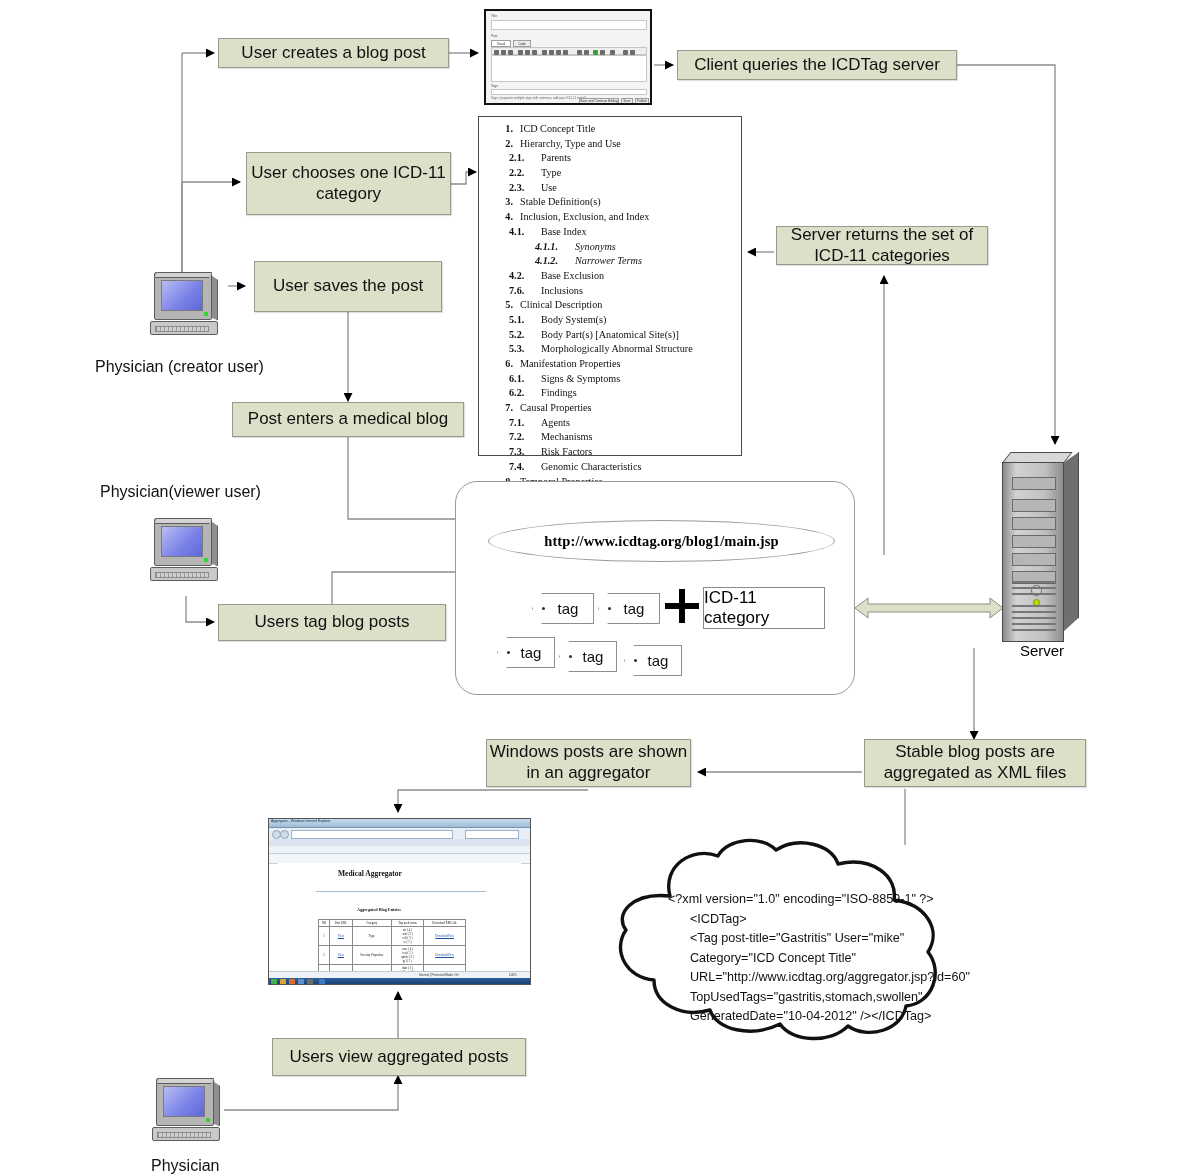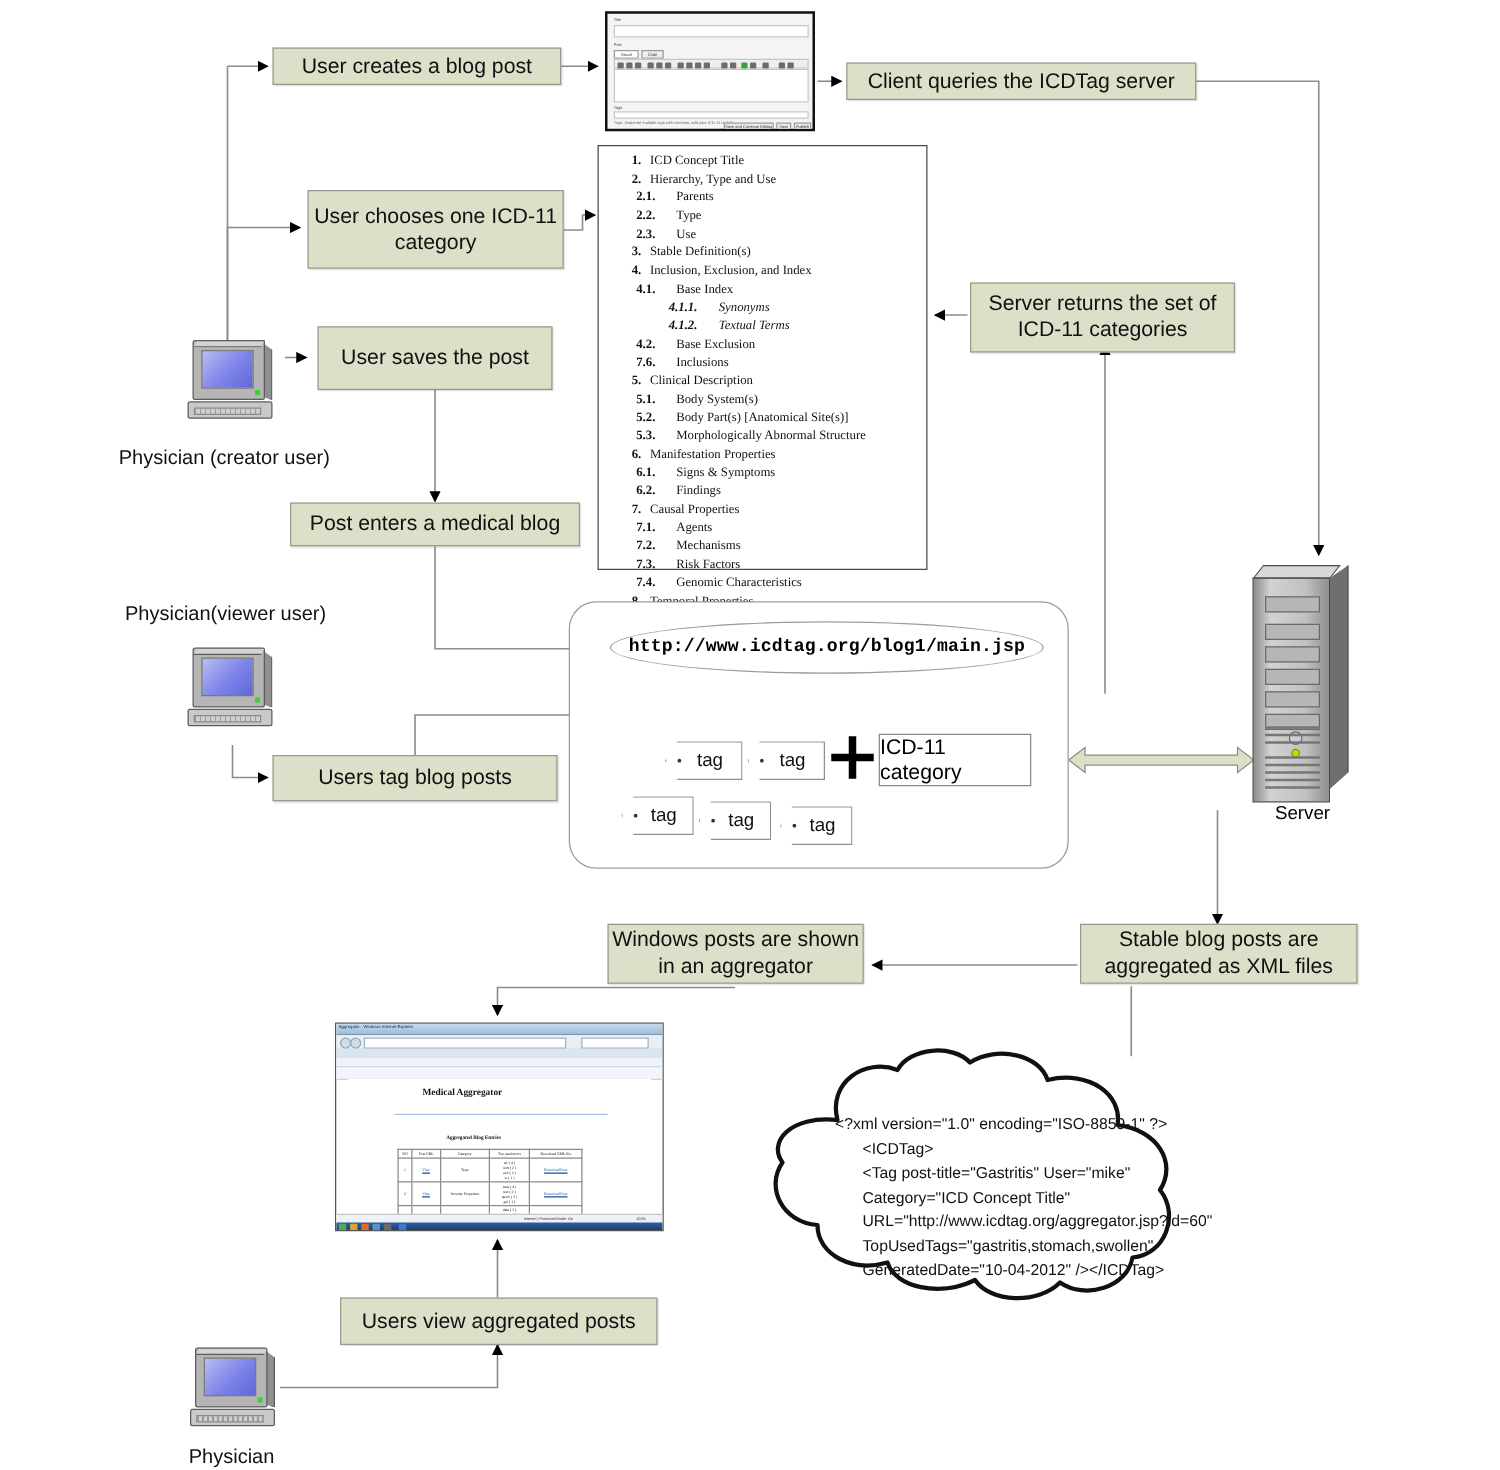--- a/index.html
+++ b/index.html
@@ -21,24 +21,24 @@
   .icd-txt{flex:1 1 auto;}
   .lvl1 .icd-num{width:30px;padding-right:7px;}
   .lvl2{padding-left:26px;}
   .lvl2 .icd-num{width:26px;padding-right:6px;text-align:left;}
   .lvl3{padding-left:52px;font-style:italic;}
   .lvl3 .icd-num{width:34px;padding-right:6px;text-align:left;}
 
   
   #blogbox{position:absolute;left:455px;top:481px;width:400px;height:214px;
            border:1px solid #9b9b9b;border-radius:22px;background:#fff;box-sizing:border-box;}
-  #urlellipse{position:absolute;left:488px;top:497px;width:345px;height:40px;
+  #urlellipse{position:absolute;left:488px;top:520px;width:345px;height:40px;
               border:1px solid #9b9b9b;border-radius:50%;background:#fff;
               display:flex;align-items:center;justify-content:center;
-              font-family:Liberation Mono, monospace;font-weight:bold;font-size:14.5px;letter-spacing:.1px;}
+              font-family:Liberation Serif, serif;font-weight:bold;font-size:14.5px;letter-spacing:.1px;}
   .tag{position:absolute;height:31px;background:#fff;border:1px solid #8e8e8e;
        display:flex;align-items:center;justify-content:center;font-size:15px;color:#111;
        box-shadow:2px 2px 2px rgba(0,0,0,.22);
        clip-path:polygon(10px 0,100% 0,100% 100%,10px 100%,0 50%);padding-left:10px;box-sizing:border-box;}
   .tag::before{content:"";position:absolute;left:9px;top:13px;width:3px;height:3px;border-radius:50%;background:#333;}
   #plus{position:absolute;left:665px;top:589px;width:34px;height:34px;}
   #plus::before,#plus::after{content:"";position:absolute;background:#000;}
   #plus::before{left:0;top:14px;width:34px;height:6px;}
   #plus::after{left:14px;top:0;width:6px;height:34px;}
   #icdcat{position:absolute;left:703px;top:587px;width:120px;height:40px;border:1px solid #8a8a8a;
@@ -175,21 +175,21 @@
   </div>
 
   <div class="pbox" style="left:232px;top:402px;width:232px;height:35px;">
     <span>Post enters a medical blog</span>
   </div>
 
   <div class="pbox" style="left:677px;top:50px;width:280px;height:30px;">
     <span>Client queries the ICDTag server</span>
   </div>
 
-  <div class="pbox" style="left:776px;top:226px;width:212px;height:56px;">
+  <div class="pbox" style="left:776px;top:226px;width:212px;height:39px;">
     <span>Server returns the set of ICD-11 categories</span>
   </div>
 
   <div class="pbox" style="left:218px;top:604px;width:228px;height:37px;">
     <span>Users tag blog posts</span>
   </div>
 
   <div class="pbox" style="left:486px;top:739px;width:205px;height:48px;">
     <span>Windows posts are shown in an aggregator</span>
   </div>
@@ -235,21 +235,21 @@
         <div class="icd-row lvl2">
           <span class="icd-num">4.1.</span>
           <span class="icd-txt">Base Index</span>
         </div>
         <div class="icd-row lvl3">
           <span class="icd-num">4.1.1.</span>
           <span class="icd-txt">Synonyms</span>
         </div>
         <div class="icd-row lvl3">
           <span class="icd-num">4.1.2.</span>
-          <span class="icd-txt">Textual Terms</span>
+          <span class="icd-txt">Narrower Terms</span>
         </div>
         <div class="icd-row lvl2">
           <span class="icd-num">4.2.</span>
           <span class="icd-txt">Base Exclusion</span>
         </div>
         <div class="icd-row lvl2">
           <span class="icd-num">7.6.</span>
           <span class="icd-txt">Inclusions</span>
         </div>
         <div class="icd-row lvl1">

